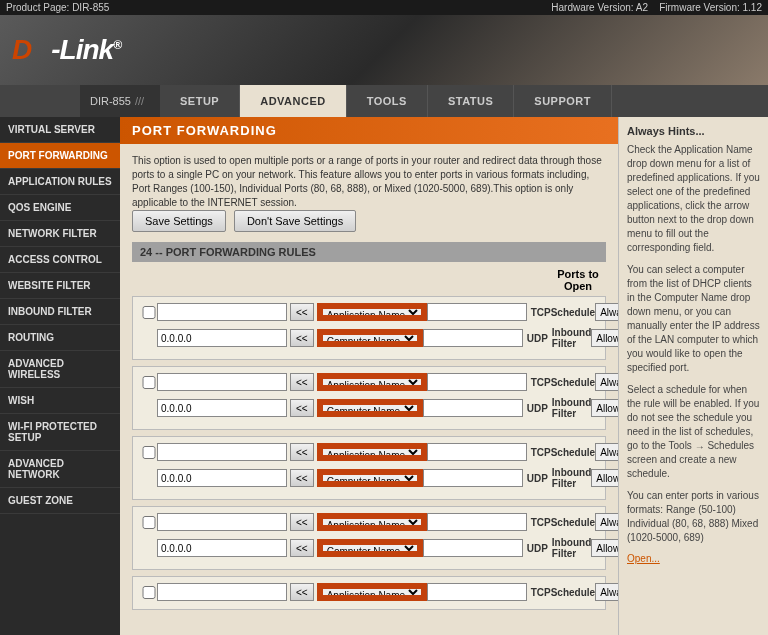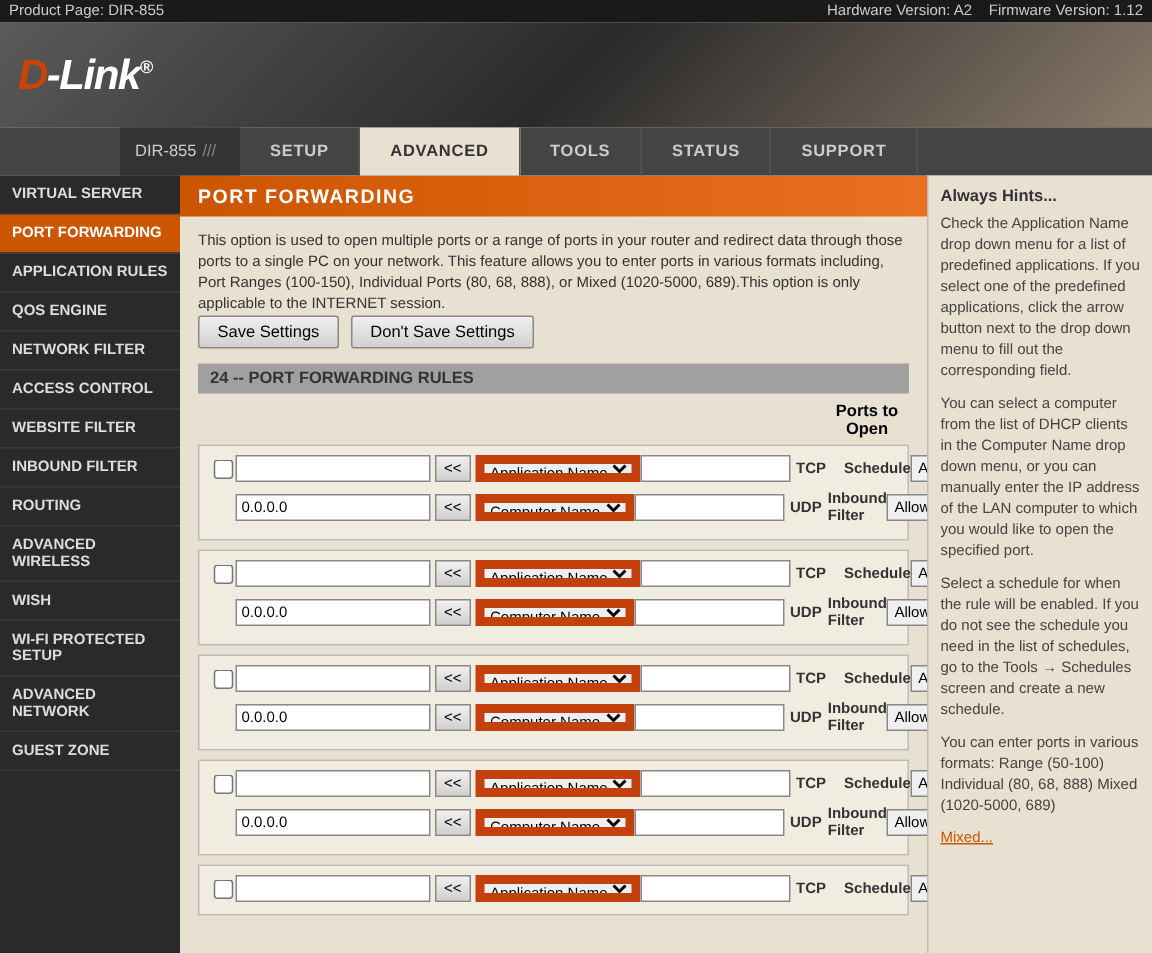--- a/index.html
+++ b/index.html
@@ -233,37 +233,37 @@
       line-height: 1.4;
       margin-bottom: 8px;
       color: #444;
     }
     #hints .more-link {
       color: #cc5500;
       text-decoration: underline;
       cursor: pointer;
     }
 
-    .schedule-label { font-size: 10px; font-weight: bold; color: #333; margin-left: 12px; width: 55px; }
+    .schedule-label { font-size: 10px; font-weight: bold; color: #333; margin-left: 0; width: 55px; }
     .inbound-label { font-size: 10px; font-weight: bold; color: #333; margin-left: 4px; width: 75px; }
   </style>
 </head>
 <body>
 
 <div id="top-bar">
   <span>Product Page: DIR-855</span>
   <span>
     <span>Hardware Version: A2</span>&nbsp;&nbsp;&nbsp;
     <span>Firmware Version: 1.12</span>
   </span>
 </div>
 
 <div id="header">
   <div id="logo">
-    <span style="color:#cc4400;">D</span><span style="color:white;">-Link</span><sup style="font-size:12px;">®</sup>
+    <span style="color:#cc4400;">D</span><span style="color:white;margin-left:20px;">-Link</span><sup style="font-size:12px;">®</sup>
   </div>
 </div>
 
 <div id="nav-tabs">
   <div class="breadcrumb-area">
     <span>DIR-855</span>
     <span style="margin-left:4px; color:#888;">///</span>
   </div>
   <div class="nav-tab">SETUP</div>
   <div class="nav-tab active">ADVANCED</div>
@@ -449,15 +449,15 @@
   <div id="hints">
     <h3>Always Hints...</h3>
     <p>Check the Application Name drop down menu for a list of predefined applications. If you select one of the predefined applications, click the arrow button next to the drop down menu to fill out the corresponding field.</p>
     <p>You can select a computer from the list of DHCP clients in the Computer Name drop down menu, or you can manually enter the IP address of the LAN computer to which you would like to open the specified port.</p>
     <p>Select a schedule for when the rule will be enabled. If you do not see the schedule you need in the list of schedules, go to the Tools → Schedules screen and create a new schedule.</p>
     <p>You can enter ports in various formats:
 
 Range (50-100)
 Individual (80, 68, 888)
 Mixed (1020-5000, 689)</p>
-    <span class="more-link">Mixed...</span>
+    <span class="more-link">Open...</span>
   </div>
 </div>
 
 </body></html>

